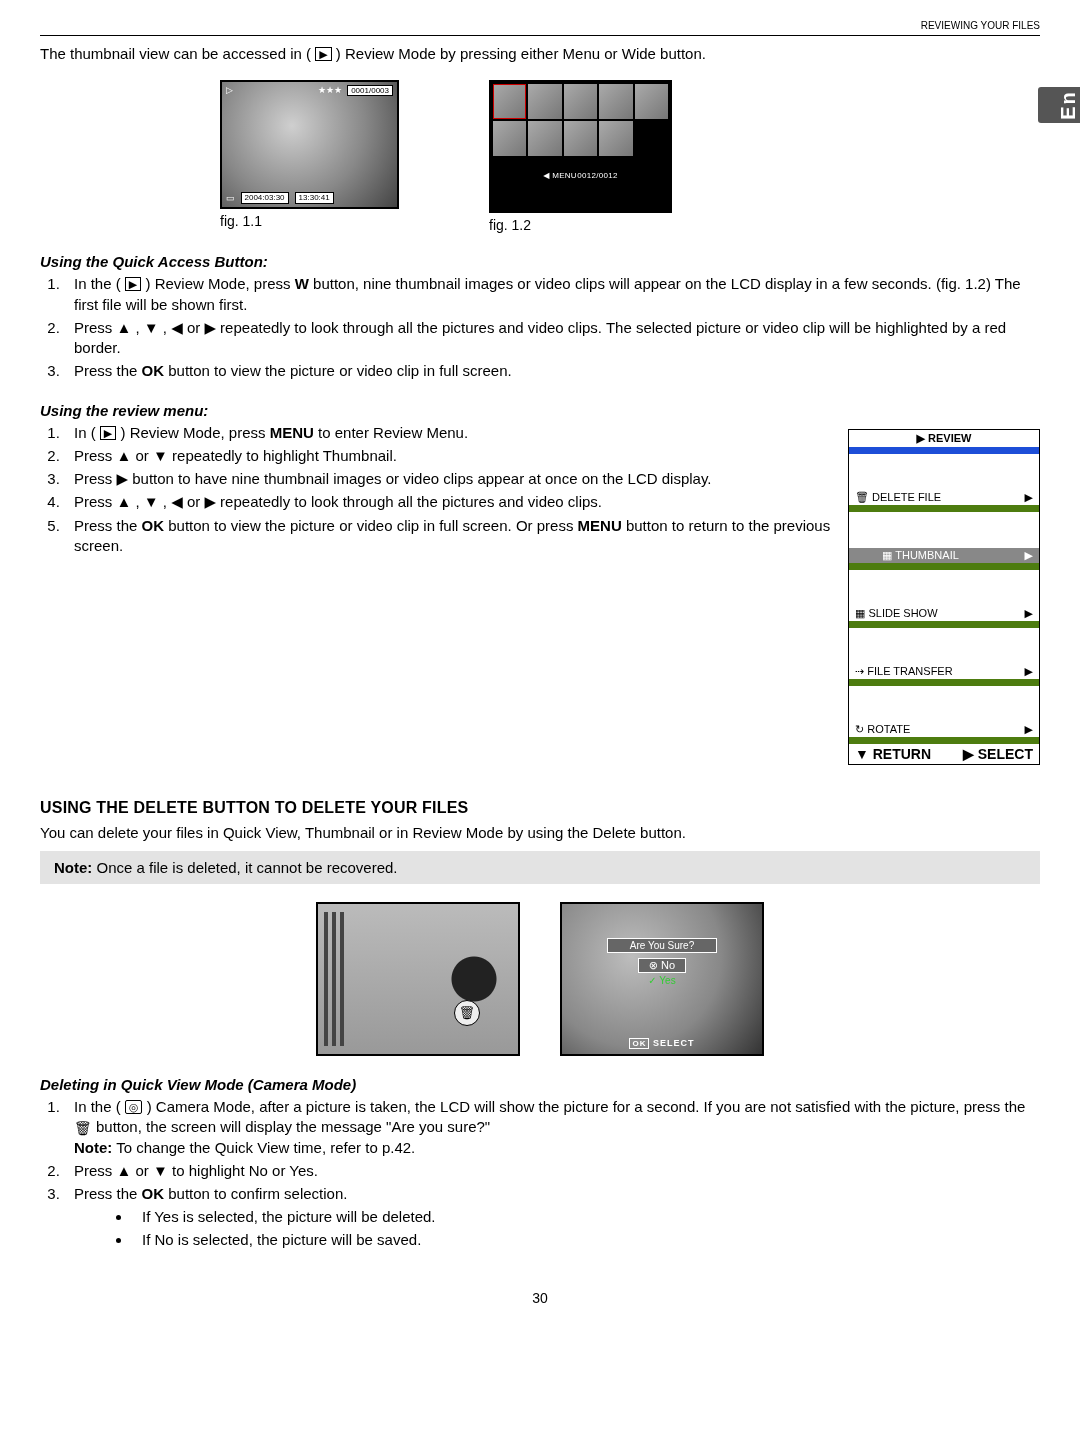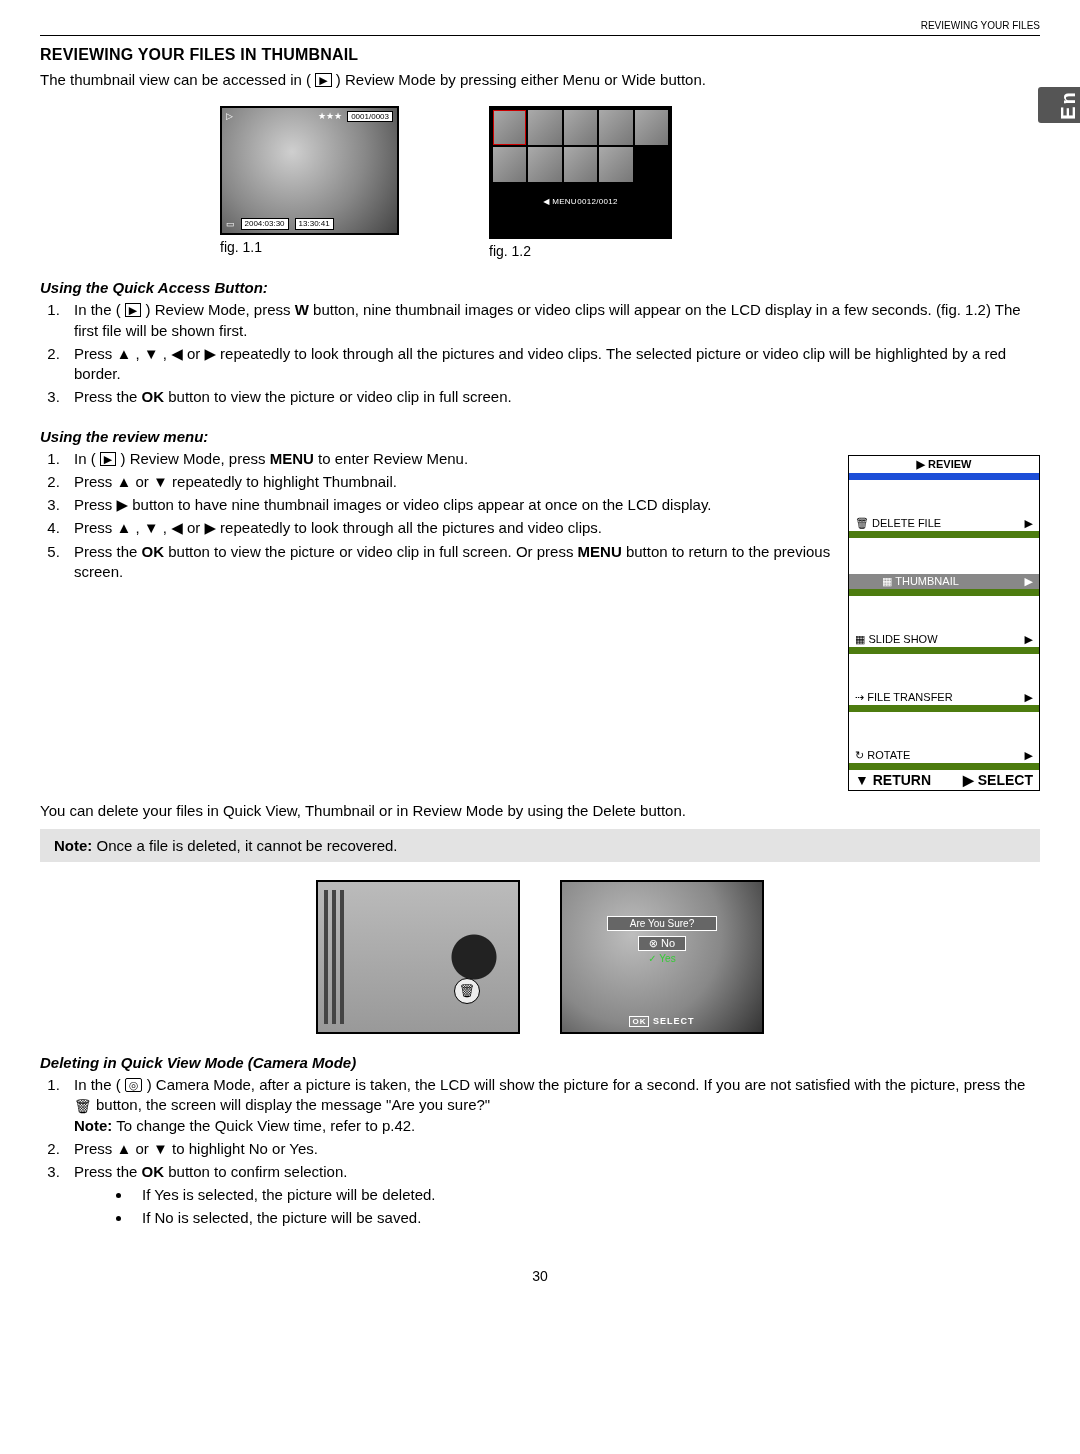--- a/index.html
+++ b/index.html
@@ -199,21 +199,20 @@
   .trash-icon { font-size:14px; vertical-align:-1px;}
   .clear { clear:both; }
 </style>
 </head>
 <body>
 
 <div class="page">
   <div class="top-header">REVIEWING YOUR FILES</div>
   <div class="lang-tab">En</div>
 
-  <h2 class="sect">REVIEWING YOUR FILES IN THUMBNAIL</h2>
   <p>
     <span>The thumbnail view can be accessed in ( </span><span class="play-icon">▶</span><span> ) Review Mode by pressing either Menu or Wide button.</span>
   </p>
 
   <div class="figrow">
     <div class="figblock">
       <div class="lcd">
         <div class="toprow">
           <span>▷</span>
           <span>
@@ -293,20 +292,21 @@
     </li>
     <li>Press  ▲  or  ▼  repeatedly to highlight Thumbnail.</li>
     <li>Press  ▶  button to have nine thumbnail images or video clips appear at once on the LCD display.</li>
     <li>Press  ▲  ,  ▼  ,  ◀  or  ▶   repeatedly to look through all the pictures and video clips.</li>
     <li>
       <span>Press the </span><b>OK</b><span> button to view the picture or video clip in full screen. Or press </span><b>MENU</b><span> button to return to the previous screen.</span>
     </li>
   </ol>
   <div class="clear"></div>
 
+  <h2 class="sect" style="margin-top:28px">USING THE DELETE BUTTON TO DELETE YOUR FILES</h2>
   <p>You can delete your files in Quick View, Thumbnail or in Review Mode by using the Delete button.</p>
   <div class="notebox">
     <b>Note:</b><span> Once a file is deleted, it cannot be recovered.</span>
   </div>
 
   <div class="figrow2">
     <div class="cam-illus">
       <div class="trash">🗑</div>
     </div>
     <div class="conf-screen">

